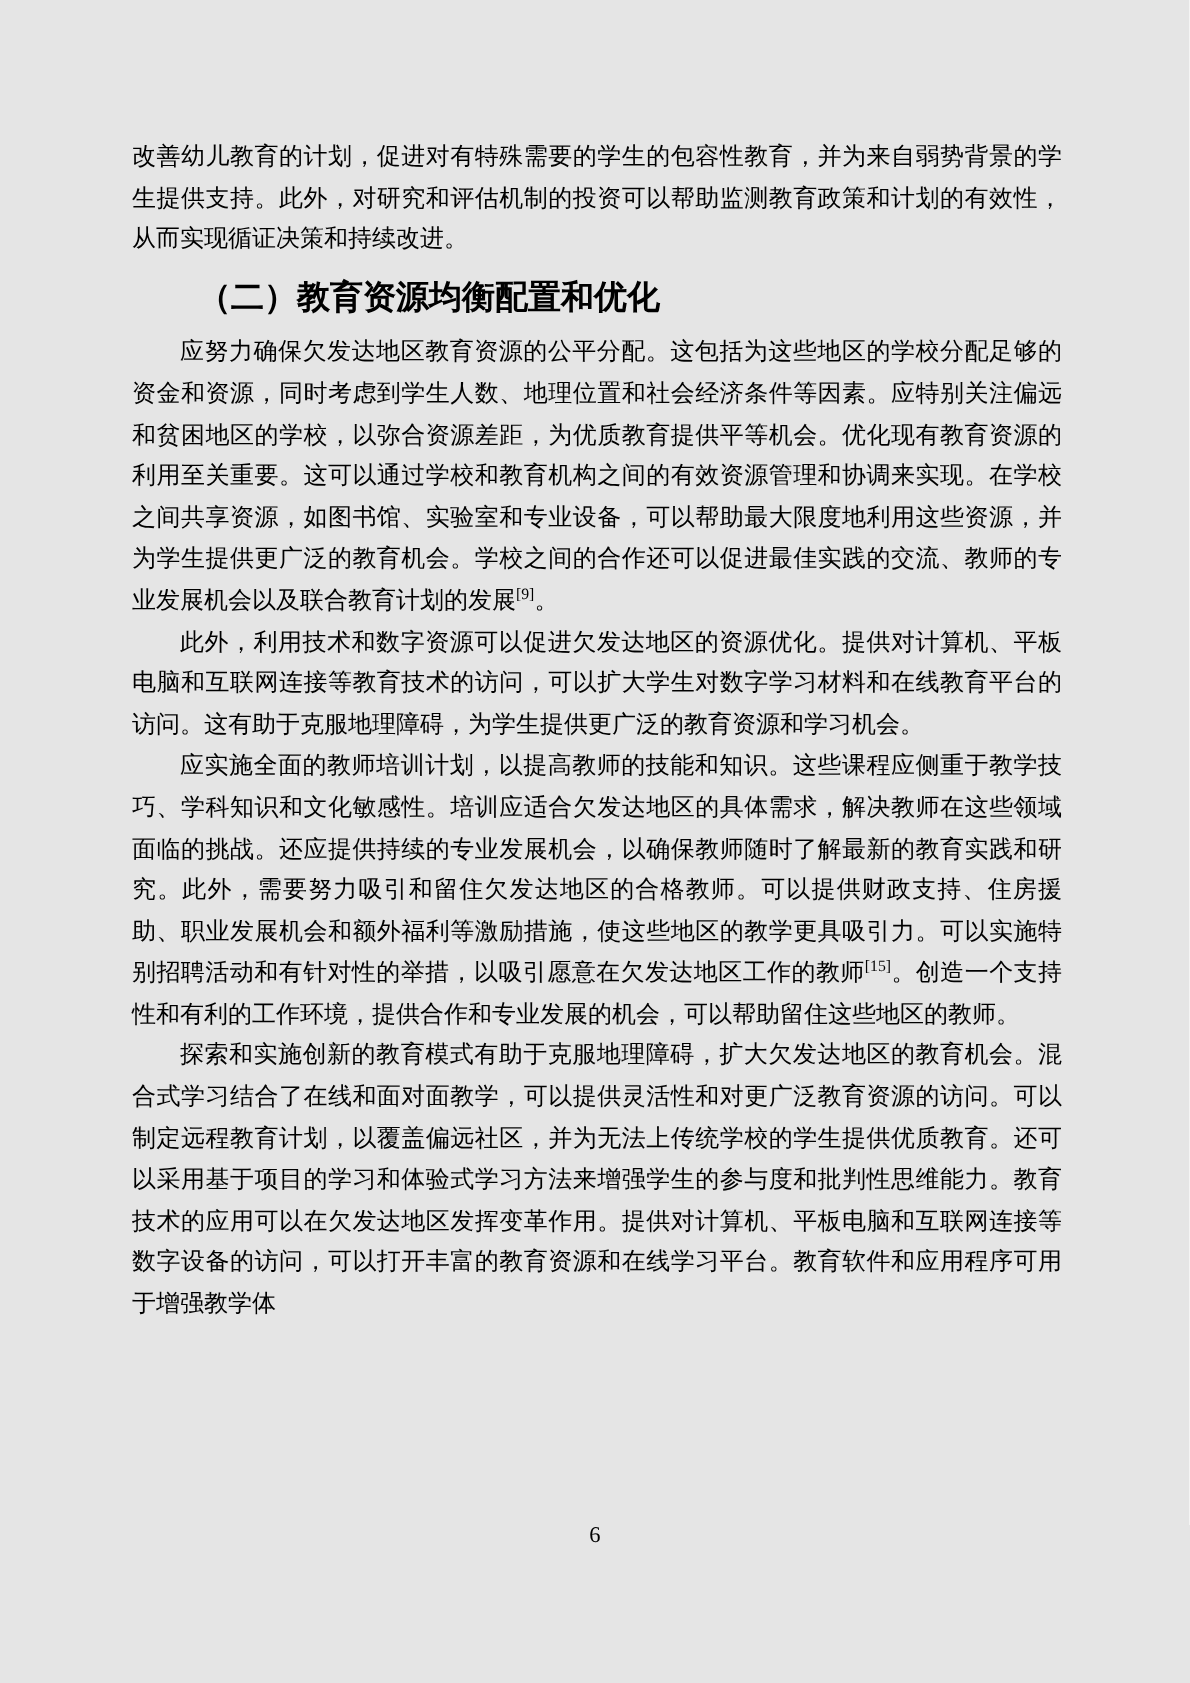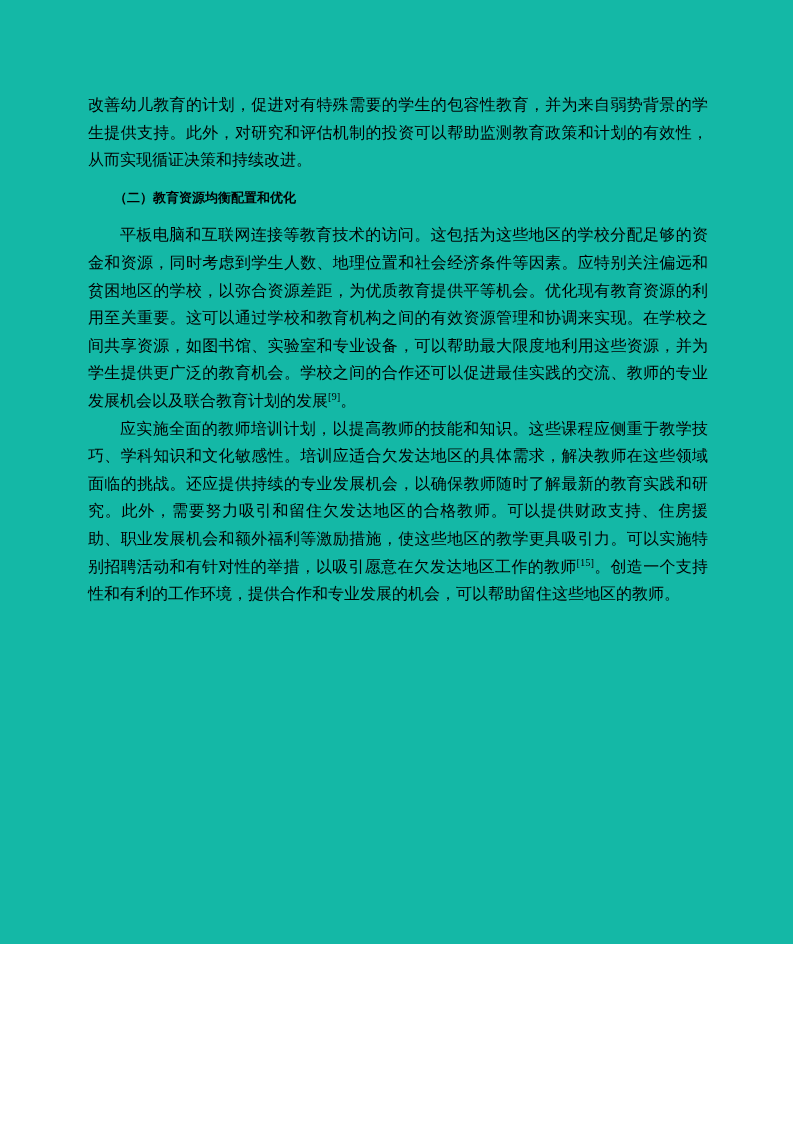--- a/index.html
+++ b/index.html
@@ -3,23 +3,23 @@
 <meta charset="utf-8">
 <style>
   html, body {
     margin: 0;
     padding: 0;
     background: #ffffff;
   }
   .page {
     position: relative;
     width: 793px;
-    height: 944px;
+    height: 1122px;
     margin: 0;
-    background: #14b8a6;
+    background: #e5e5e5;
     box-sizing: border-box;
     padding: 91px 85px 0 88px;
     color: #000000;
     overflow: hidden;
   }
   .body-text {
     margin: 0;
     font-family: "Liberation Serif", "DejaVu Serif", serif;
     font-size: 16px;
     line-height: 27.6px;
@@ -27,21 +27,21 @@
     text-indent: 2em;
     color: #000000;
   }
   .no-indent {
     text-indent: 0;
   }
   .heading {
     margin: 10px 0 10px 0;
     font-family: "Liberation Sans", "DejaVu Sans", sans-serif;
     font-weight: 700;
-    font-size: 13px;
+    font-size: 22px;
     line-height: 27.6px;
     text-indent: 2em;
     text-align: left;
     color: #000000;
   }
   .ref {
     font-family: "Liberation Serif", "DejaVu Serif", serif;
     font-size: 10.5px;
     line-height: 0;
     vertical-align: 6px;
@@ -59,24 +59,26 @@
 </style>
 </head>
 <body>
 
 <div class="page">
 
   <p class="body-text no-indent">改善幼儿教育的计划，促进对有特殊需要的学生的包容性教育，并为来自弱势背景的学生提供支持。此外，对研究和评估机制的投资可以帮助监测教育政策和计划的有效性，从而实现循证决策和持续改进。</p>
 
   <h2 class="heading">（二）教育资源均衡配置和优化</h2>
 
-  <p class="body-text"><span>平板电脑和互联网连接等教育技术的访问。这包括为这些地区的学校分配足够的资金和资源，同时考虑到学生人数、地理位置和社会经济条件等因素。应特别关注偏远和贫困地区的学校，以弥合资源差距，为优质教育提供平等机会。优化现有教育资源的利用至关重要。这可以通过学校和教育机构之间的有效资源管理和协调来实现。在学校之间共享资源，如图书馆、实验室和专业设备，可以帮助最大限度地利用这些资源，并为学生提供更广泛的教育机会。学校之间的合作还可以促进最佳实践的交流、教师的专业发展机会以及联合教育计划的发展</span><sup class="ref">[9]</sup><span>。</span></p>
+  <p class="body-text"><span>应努力确保欠发达地区教育资源的公平分配。这包括为这些地区的学校分配足够的资金和资源，同时考虑到学生人数、地理位置和社会经济条件等因素。应特别关注偏远和贫困地区的学校，以弥合资源差距，为优质教育提供平等机会。优化现有教育资源的利用至关重要。这可以通过学校和教育机构之间的有效资源管理和协调来实现。在学校之间共享资源，如图书馆、实验室和专业设备，可以帮助最大限度地利用这些资源，并为学生提供更广泛的教育机会。学校之间的合作还可以促进最佳实践的交流、教师的专业发展机会以及联合教育计划的发展</span><sup class="ref">[9]</sup><span>。</span></p>
 
+  <p class="body-text"><span>此外，利用技术和数字资源可以促进欠发达地区的资源优化。提供对计算机、平板电脑和互联网连接等教育技术的访问，可以扩大学生对数字学习材料和在线教育平台的访问。这有助于克服地理障碍，为学生提供更广泛的教育资源和学习机会。</span></p>
 
 
   <p class="body-text"><span>应实施全面的教师培训计划，以提高教师的技能和知识。这些课程应侧重于教学技巧、学科知识和文化敏感性。培训应适合欠发达地区的具体需求，解决教师在这些领域面临的挑战。还应提供持续的专业发展机会，以确保教师随时了解最新的教育实践和研究。此外，需要努力吸引和留住欠发达地区的合格教师。可以提供财政支持、住房援助、职业发展机会和额外福利等激励措施，使这些地区的教学更具吸引力。可以实施特别招聘活动和有针对性的举措，以吸引愿意在欠发达地区工作的教师</span><sup class="ref">[15]</sup><span>。创造一个支持性和有利的工作环境，提供合作和专业发展的机会，可以帮助留住这些地区的教师。</span></p>
 
 
 
+  <p class="body-text"><span>探索和实施创新的教育模式有助于克服地理障碍，扩大欠发达地区的教育机会。混合式学习结合了在线和面对面教学，可以提供灵活性和对更广泛教育资源的访问。可以制定远程教育计划，以覆盖偏远社区，并为无法上传统学校的学生提供优质教育。还可以采用基于项目的学习和体验式学习方法来增强学生的参与度和批判性思维能力。教育技术的应用可以在欠发达地区发挥变革作用。提供对计算机、平板电脑和互联网连接等数字设备的访问，可以打开丰富的教育资源和在线学习平台。教育软件和应用程序可用于增强教学体</span></p>
 
   <div class="page-number">6</div>
 
 </div>
 
 </body></html>

